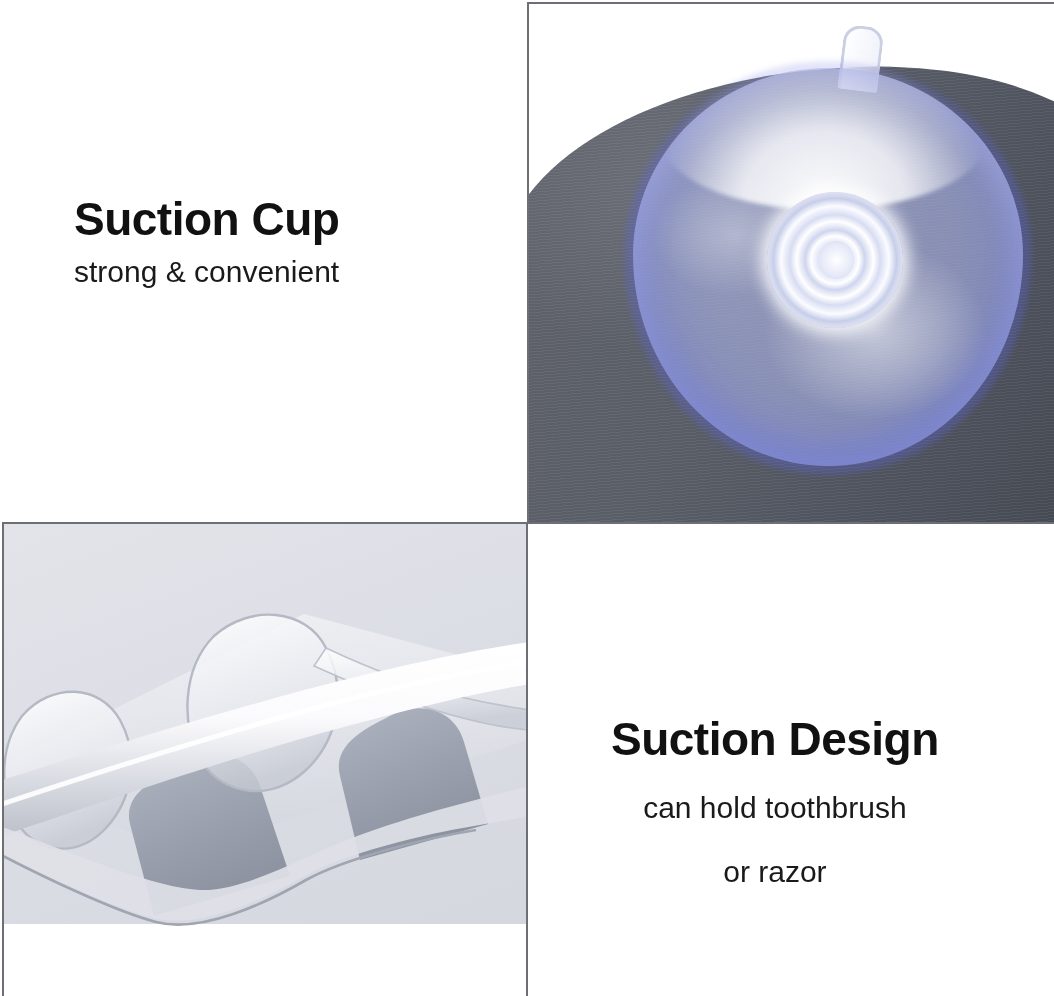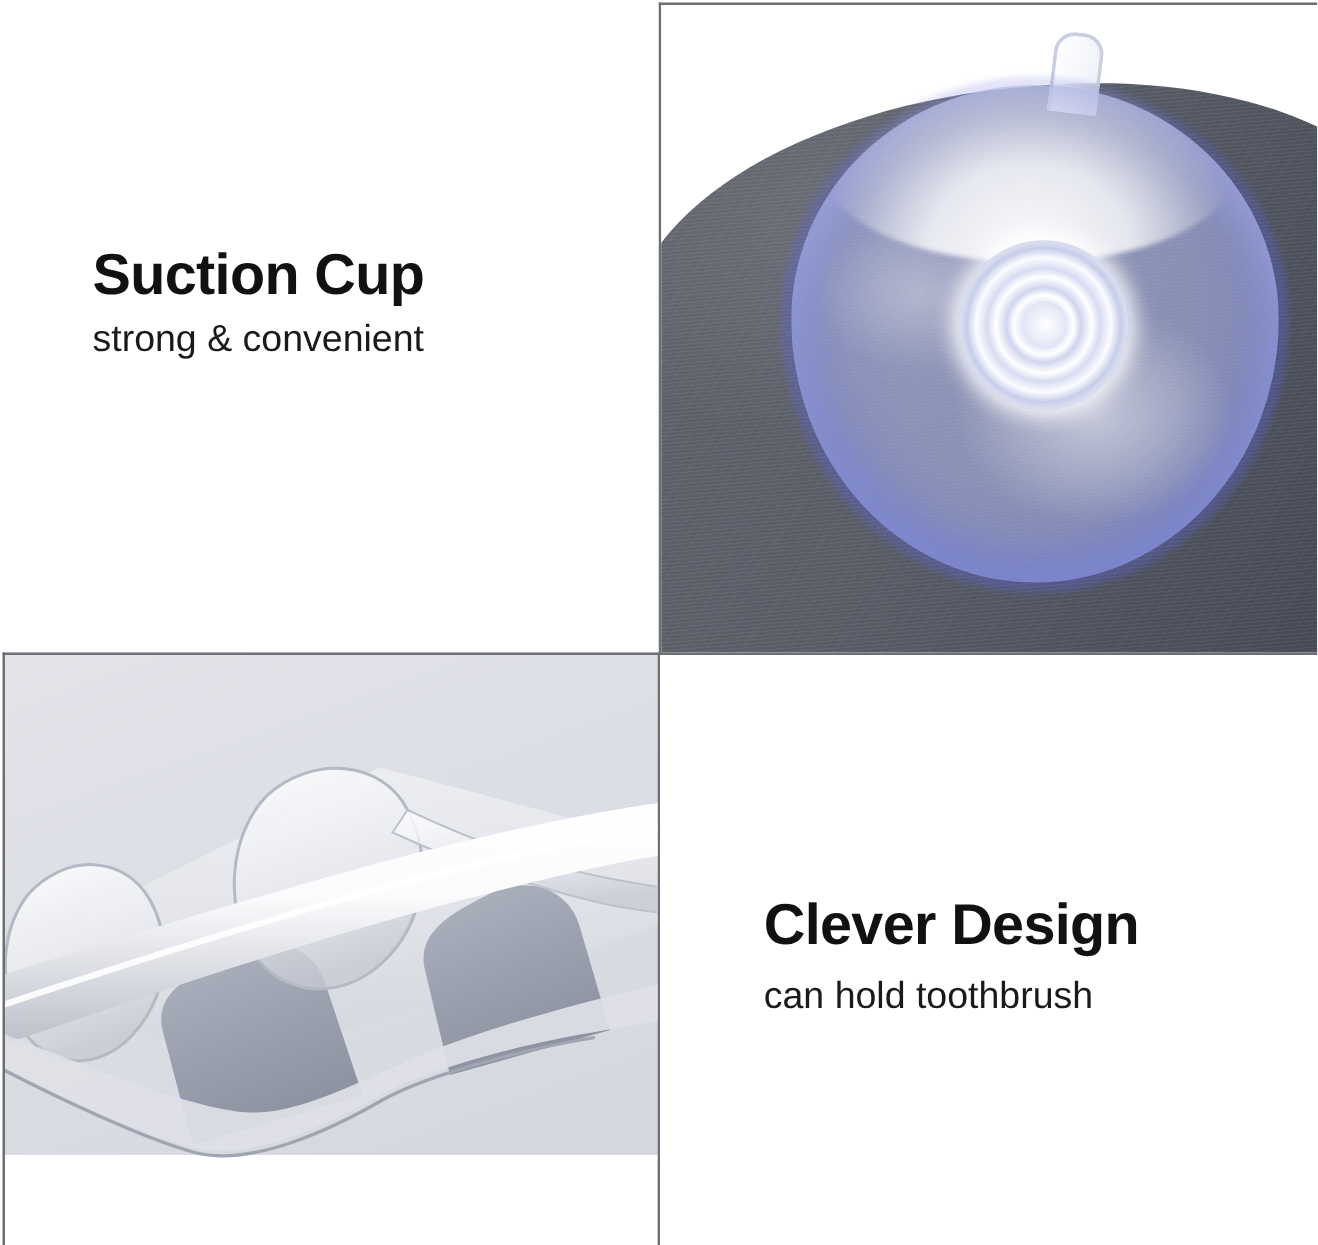--- a/index.html
+++ b/index.html
@@ -32,21 +32,21 @@
   .feature-sub {
     font-size: 30px;
     font-weight: normal;
     color: #1a1a1a;
     line-height: 1.2;
     white-space: nowrap;
   }
   #text-suction { left: 74px; top: 196px; }
   #text-suction .feature-sub { margin-top: 12px; }
   #text-clever  { left: 611px; top: 716px; }
-  #text-clever .feature-sub { margin-top: 17px; }
+  #text-clever .feature-sub { margin-top: 28px; text-align: center; }
 
   
   .photo-panel {
     position: absolute;
     overflow: hidden;
     background: #ffffff;
     box-sizing: border-box;
   }
 
   
@@ -255,17 +255,18 @@
       </g>
 
       <g>
         <path d="M -20 320 C 40 352 110 384 150 394 C 196 406 262 374 300 352 C 340 330 420 310 470 302 L 526 292 L 526 262 C 470 276 400 294 348 314 C 300 332 240 368 196 366 C 150 364 70 330 -20 296 Z" fill="#dfe1e7" opacity="0.92"></path>
         <path d="M -20 322 C 44 356 114 388 152 398 C 198 410 264 378 302 356 C 342 334 422 314 472 306" fill="none" stroke="#9fa5b1" stroke-width="2.6"></path>
       </g>
     </svg>
   </div>
 
   <div class="feature-text" id="text-clever">
-    <div class="feature-title">Clever Design</div>
+    <div class="feature-title">Suction Design</div>
     <div class="feature-sub">can hold toothbrush</div>
+    <div class="feature-sub">or razor</div>
   </div>
 
 </div>
 
 </body></html>

